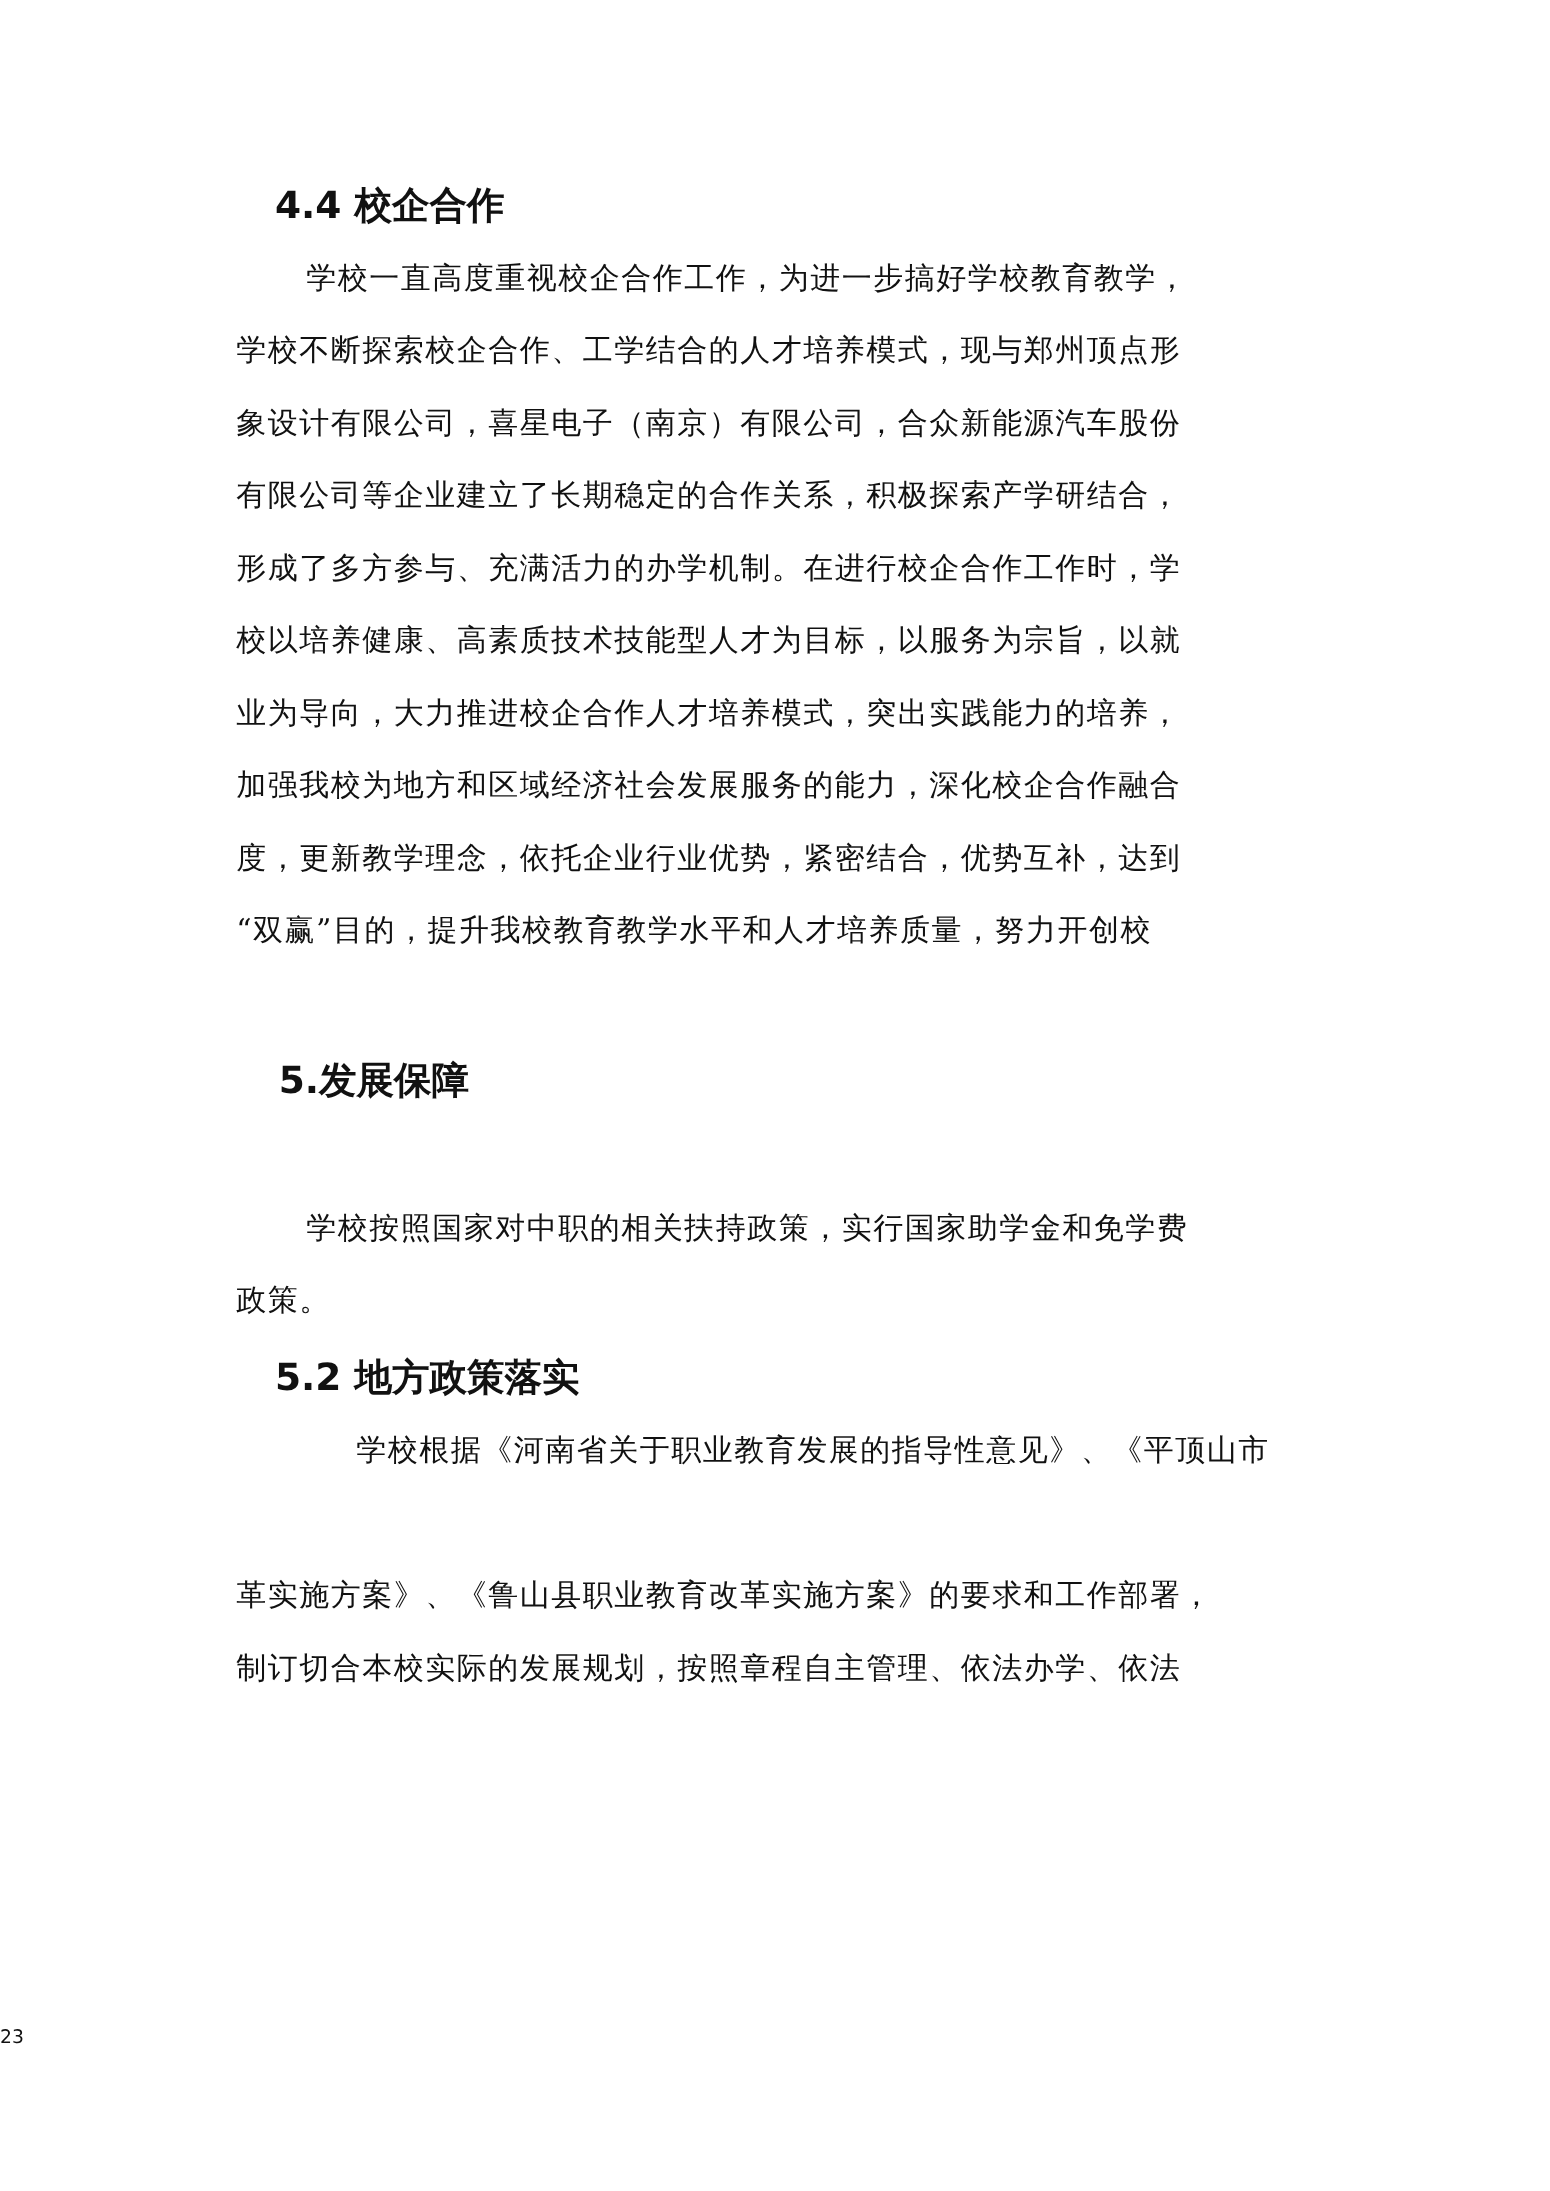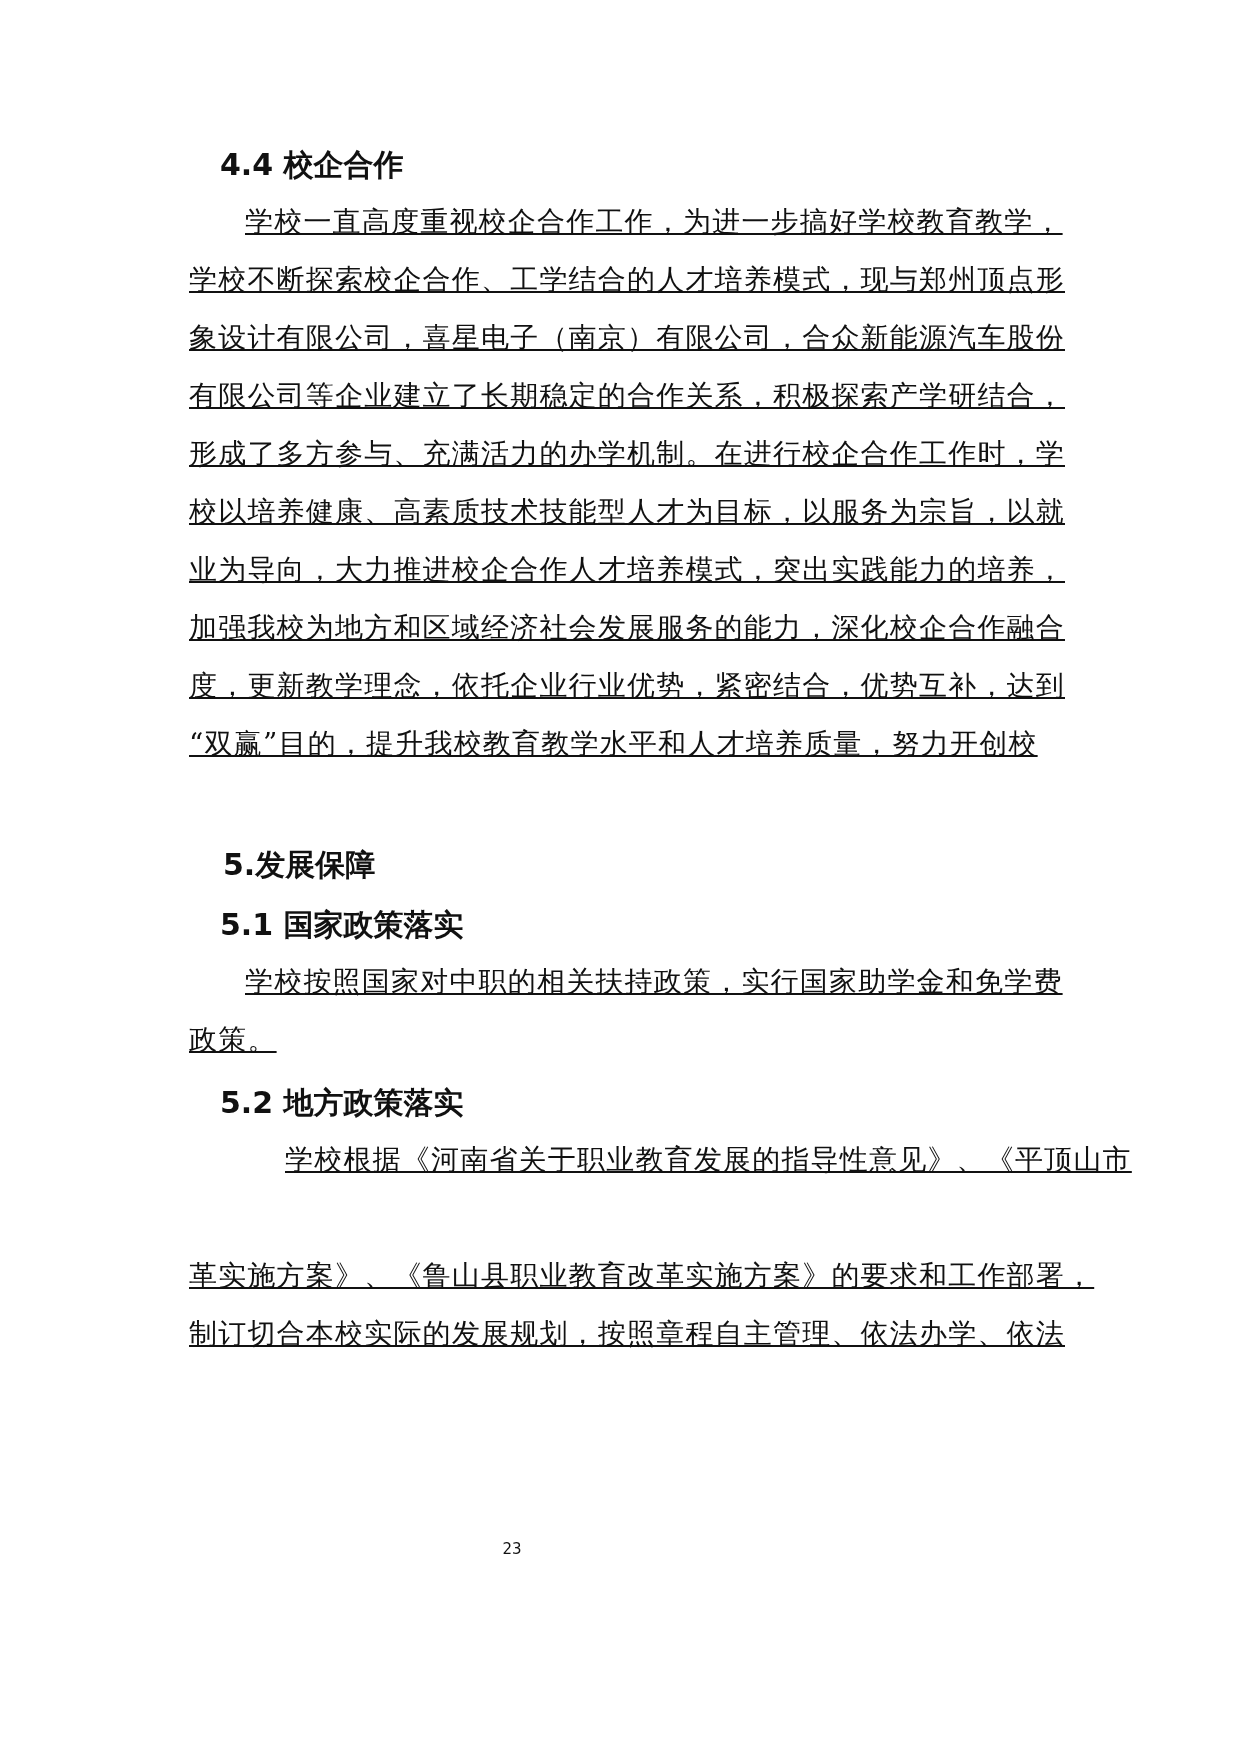--- a/index.html
+++ b/index.html
@@ -1,24 +1,24 @@
 <!DOCTYPE html>
 <html><head>
   <meta charset="utf-8">
   <style>
     html, body { margin: 0; padding: 0; background: #ffffff; }
     body { width: 1240px; height: 1753px; position: relative; overflow: hidden;
            font-family: "DejaVu Serif", "Liberation Serif", serif; color: #111; }
     .page { position: absolute; left: 0; top: 0; width: 1240px; height: 1753px; }
-    .line { position: absolute; left: 189px; width: 870px; font-size: 28px; line-height: 36px;
-            white-space: nowrap; letter-spacing: 1.2px; text-decoration: underline; }
+    .line { position: absolute; left: 189px; width: 870px; font-size: 24px; line-height: 36px;
+            white-space: nowrap; letter-spacing: 1.2px; }
     .indent { left: 245px; width: 814px; }
     .heading { position: absolute; font-size: 30px; line-height: 38px; font-weight: bold;
                white-space: nowrap; font-family: "DejaVu Sans", "Liberation Sans", sans-serif; }
-    .pagenum { position: absolute; top: 1540px; left: 0; width: 1024px; text-align: center;
+    .pagenum { position: absolute; top: 1620px; left: 0; width: 1024px; text-align: left;
                font-size: 15px; font-family: "DejaVu Sans", "Liberation Sans", sans-serif; }
   </style>
 </head>
 <body>
 
 <div class="page">
 
   <div class="heading" style="left:220px; top:146px;">4.4 校企合作</div>
 
   <div class="line indent" style="top:204px;">学校一直高度重视校企合作工作，为进一步搞好学校教育教学，</div>
@@ -27,21 +27,20 @@
   <div class="line" style="top:378px;">有限公司等企业建立了长期稳定的合作关系，积极探索产学研结合，</div>
   <div class="line" style="top:436px;">形成了多方参与、充满活力的办学机制。在进行校企合作工作时，学</div>
   <div class="line" style="top:494px;">校以培养健康、高素质技术技能型人才为目标，以服务为宗旨，以就</div>
   <div class="line" style="top:552px;">业为导向，大力推进校企合作人才培养模式，突出实践能力的培养，</div>
   <div class="line" style="top:610px;">加强我校为地方和区域经济社会发展服务的能力，深化校企合作融合</div>
   <div class="line" style="top:668px;">度，更新教学理念，依托企业行业优势，紧密结合，优势互补，达到</div>
   <div class="line" style="top:726px;">“双赢”目的，提升我校教育教学水平和人才培养质量，努力开创校</div>
 
   <div class="heading" style="left:223px; top:846px;">5.发展保障</div>
 
-  <div class="heading" style="left:220px; top:906px;">5.1 国家政策落实</div>
   <div class="line indent" style="top:964px;">学校按照国家对中职的相关扶持政策，实行国家助学金和免学费</div>
   <div class="line" style="top:1022px;">政策。</div>
 
   <div class="heading" style="left:220px; top:1084px;">5.2 地方政策落实</div>
   <div class="line indent" style="top:1142px;margin-left:40px;">学校根据《河南省关于职业教育发展的指导性意见》、《平顶山市</div>
   <div class="line" style="top:1258px;">革实施方案》、《鲁山县职业教育改革实施方案》的要求和工作部署，</div>
   <div class="line" style="top:1316px;">制订切合本校实际的发展规划，按照章程自主管理、依法办学、依法</div>
 
   <div class="pagenum">23</div>
 </div>

